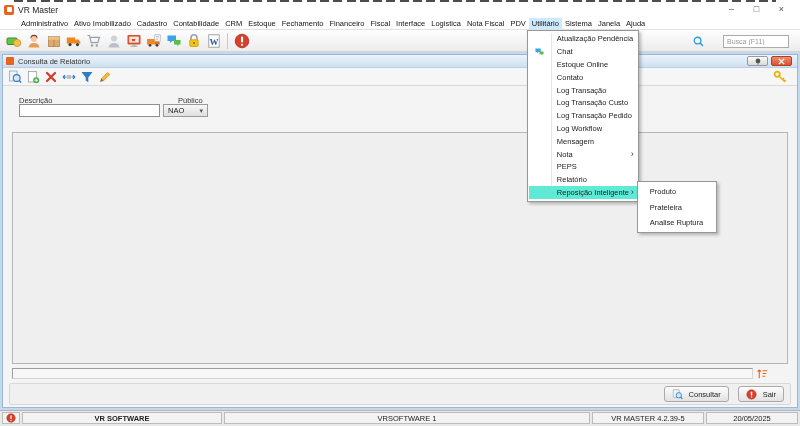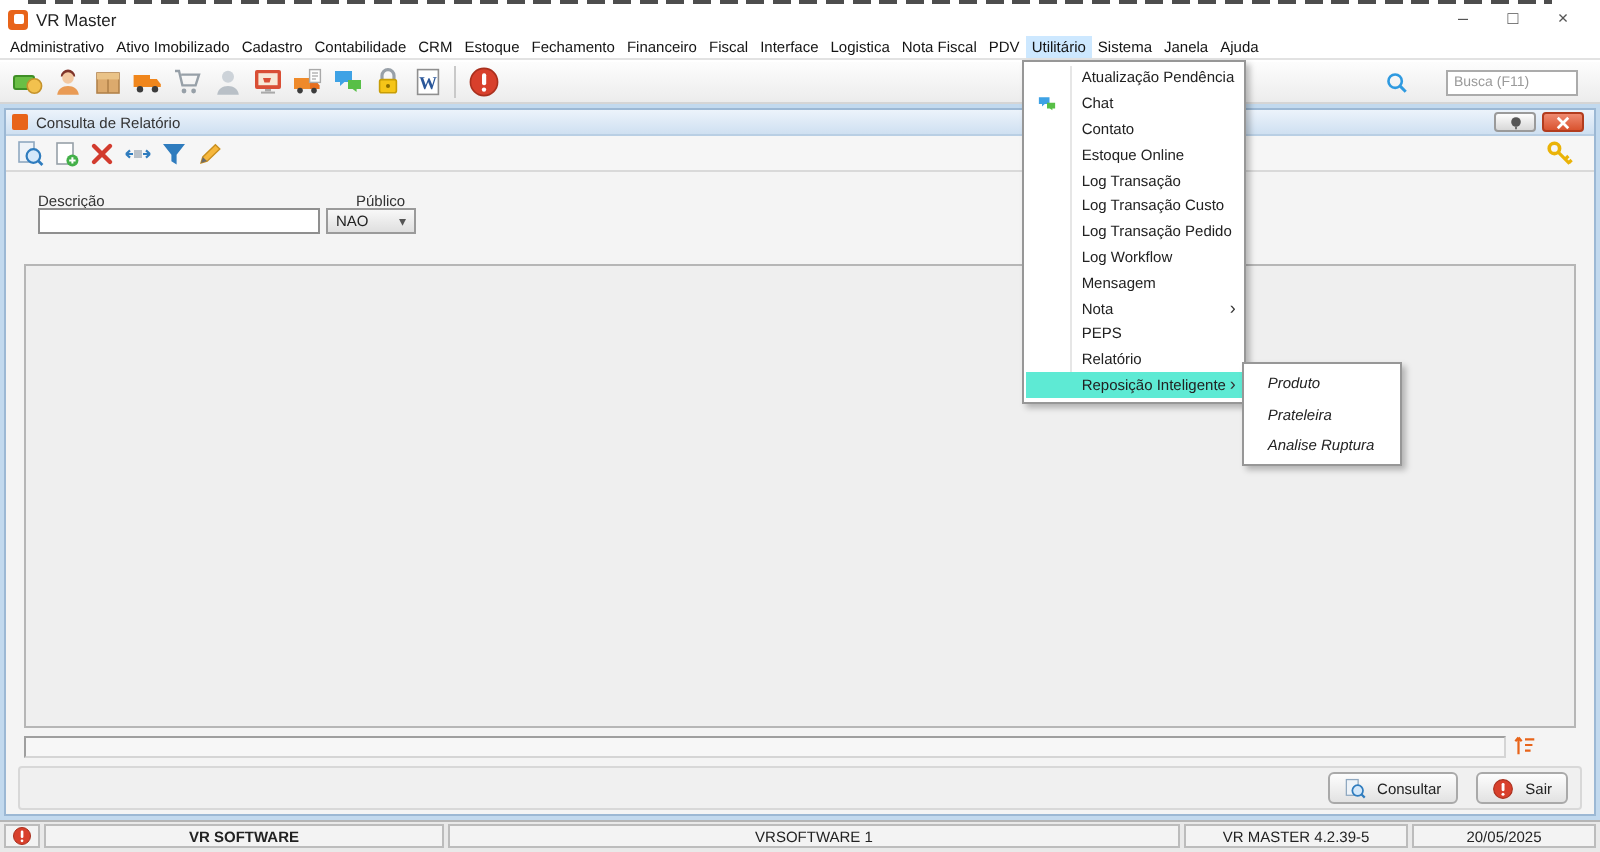--- a/index.html
+++ b/index.html
@@ -14,37 +14,37 @@
   
   .titlebar { position:absolute; top:2px; left:0; right:0; height:15px; display:flex; align-items:center; }
   .app-icon { width:10px; height:10px; margin:0 4px; background:#e8641a; border-radius:2px; position:relative; }
   .app-icon:after { content:""; position:absolute; left:2.5px; top:2.5px; width:5px; height:5px; background:#fff; border-radius:1px; }
   .title-text { font-size:8.5px; color:#222; }
   .win-controls { margin-left:auto; display:flex; margin-right:6px; }
   .wc { width:25px; text-align:center; font-size:9px; color:#555; line-height:13px; }
 
   
   .menubar { position:absolute; top:17px; left:0; right:0; height:13px; display:flex; align-items:center;
-    background:#fff; border-bottom:1px solid #e2e2e2; font-size:7.5px; color:#141414; z-index:300; padding-left:2px; }
+    background:#fff; border-bottom:1px solid #e2e2e2; font-size:7.5px; color:#141414; z-index:300; padding-left:18px; }
   .mb-item { padding:1px 3px; white-space:nowrap; }
   .mb-item.active { background:#cde8ff; position:relative; }
 
   
   .dropdown { position:absolute; top:12px; left:-2px; width:112px; background:#fff;
     border:1px solid #979797; box-shadow:2px 2px 3px rgba(0,0,0,.25); padding:2px 1px; z-index:400; }
   .dd-gutter { position:absolute; left:23px; top:2px; bottom:2px; width:1px; background:#e6e6e6; }
   .dd-item { position:relative; height:12.8px; display:flex; align-items:center; padding-left:28px;
     font-size:7.5px; color:#222; white-space:nowrap; }
   .dd-item.hl { background:#5eead4; }
   .dd-arrow { position:absolute; right:3px; font-size:9px; line-height:10px; color:#333; }
   .dd-icon { position:absolute; left:5px; top:1.5px; }
 
   
   .submenu { position:absolute; left:100%; top:-5px; width:80px; background:#fff;
-    border:1px solid #979797; box-shadow:2px 2px 3px rgba(0,0,0,.25); padding:2px 0; z-index:410;font-style:italic; }
+    border:1px solid #979797; box-shadow:2px 2px 3px rgba(0,0,0,.25); padding:2px 0; z-index:410; }
   .sm-item { height:15.4px; display:flex; align-items:center; padding-left:12px; font-size:7.5px; color:#222; }
 
   
   .toolbar { position:absolute; top:31px; left:0; right:0; height:21px;
     background:linear-gradient(#fdfdfd,#ececec); border-bottom:1px solid #d5d5d5;
     display:flex; align-items:center; padding:0 5px; gap:3px; }
   .tb-btn { width:17px; height:17px; display:flex; align-items:center; justify-content:center; }
   .tb-sep { width:1px; height:16px; background:#c9c9c9; margin:0 2px; }
   .search-wrap { margin-left:auto; display:flex; align-items:center; gap:18px; margin-right:6px; }
   .search-input { width:66px; height:13px; font-size:7px; border:1px solid #ababab; padding:0 3px; color:#444;
@@ -141,22 +141,22 @@
       <div class="dropdown">
         <div class="dd-gutter"></div>
         <div class="dd-item">Atualização Pendência</div>
         <div class="dd-item">
           <svg class="dd-icon" width="11" height="10" viewBox="0 0 16 16">
               <path d="M1.5 2.5h8.5v5.5H6.2L4 10V8H1.5z" fill="#3ea2e5"></path>
               <path d="M8 7h6.5v4.5h-2.2V13l-2-1.5H8z" fill="#58bf47"></path>
             </svg>
           <span>Chat</span>
         </div>
+        <div class="dd-item">Estoque Online</div>
         <div class="dd-item">Contato</div>
-        <div class="dd-item">Estoque Online</div>
         <div class="dd-item">Log Transação</div>
         <div class="dd-item">Log Transação Custo</div>
         <div class="dd-item">Log Transação Pedido</div>
         <div class="dd-item">Log Workflow</div>
         <div class="dd-item">Mensagem</div>
         <div class="dd-item">
           <span>Nota</span>
           <span class="dd-arrow">›</span>
         </div>
         <div class="dd-item">PEPS</div>

